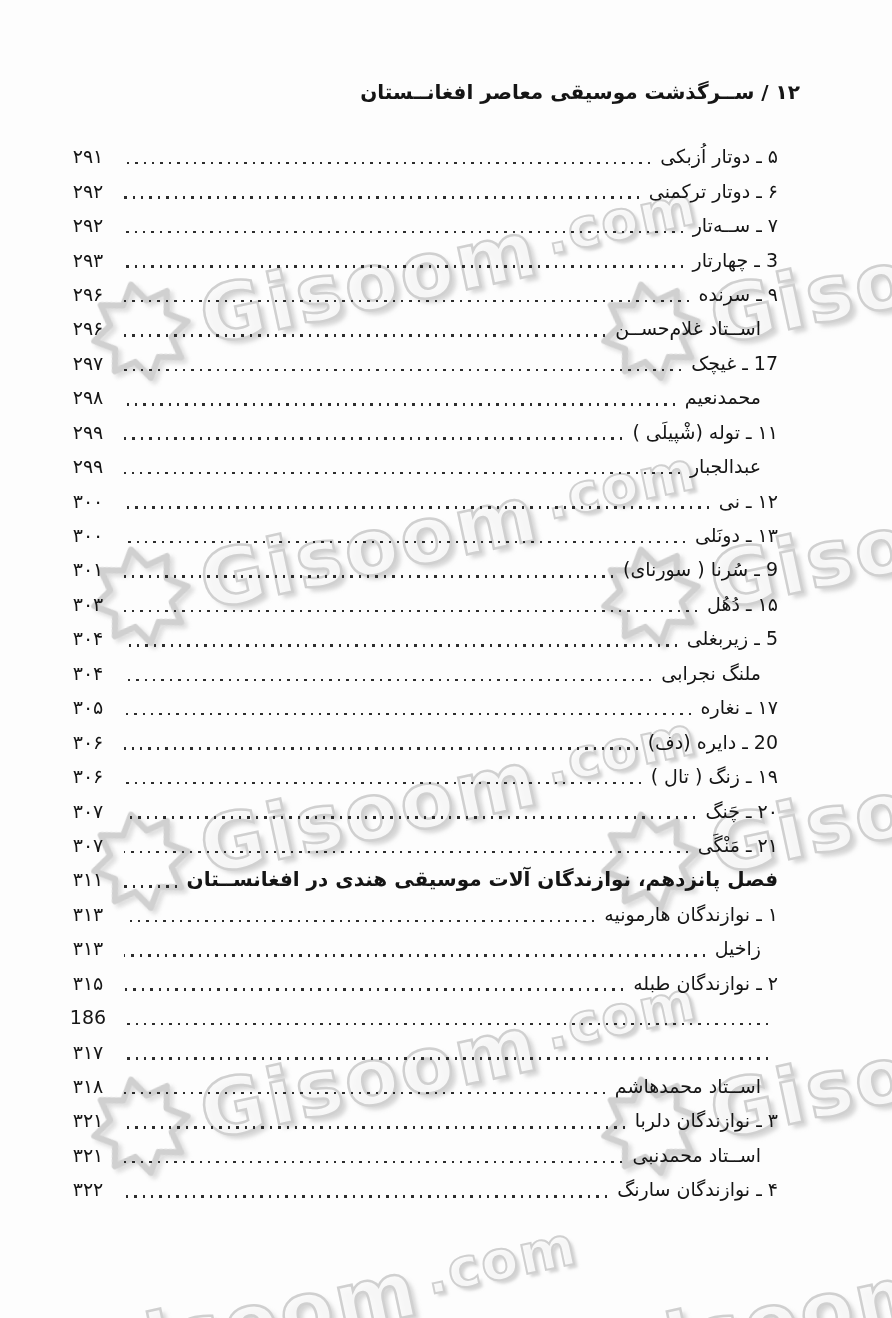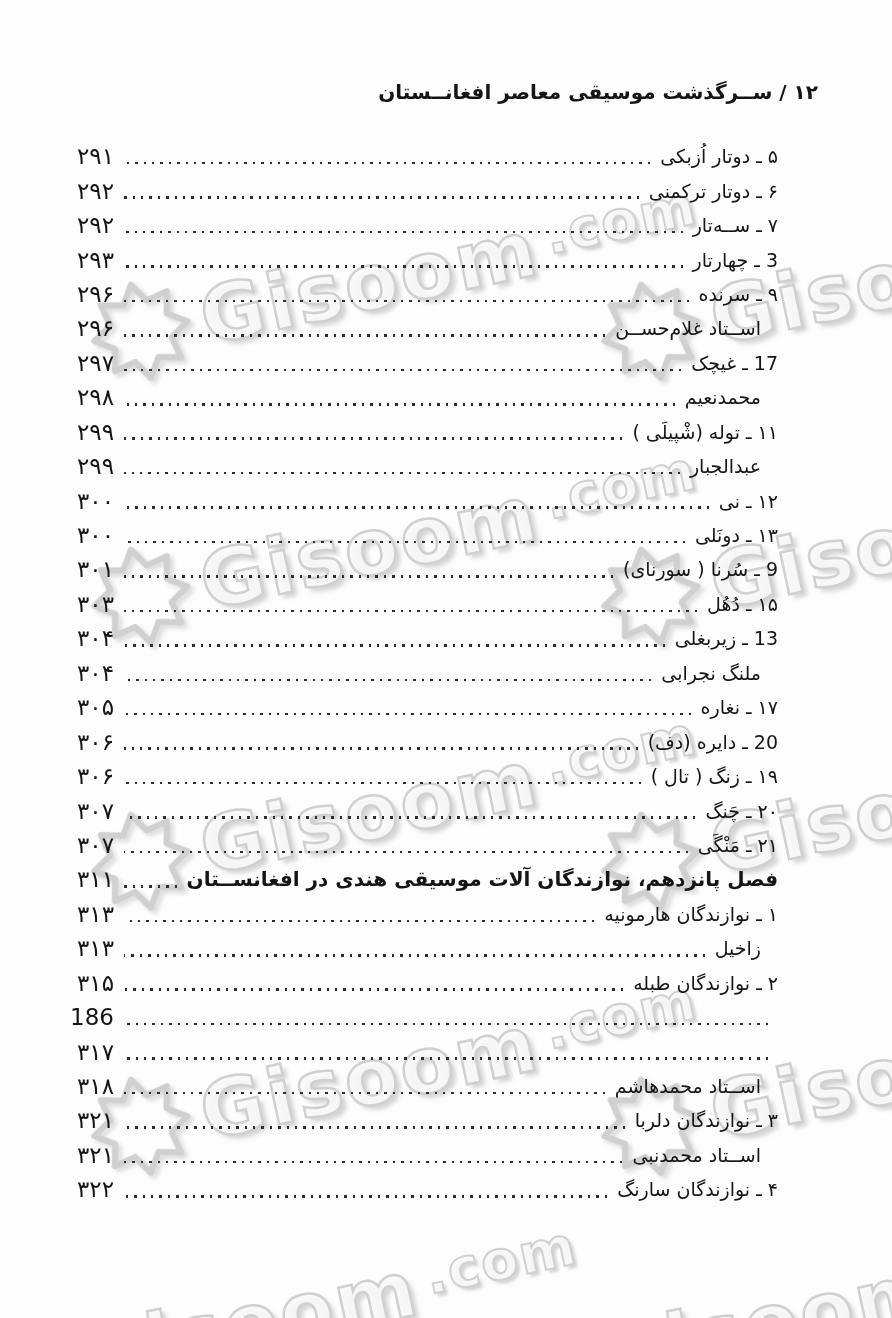--- a/index.html
+++ b/index.html
@@ -31,43 +31,43 @@
   .wm-tld{
     font-size:54px;font-weight:bold;letter-spacing:2px;
     color:rgba(248,248,248,.92);
     -webkit-text-stroke:2px #d0d0d0;
     text-shadow:3px 4px 3px rgba(178,178,178,.55);
     margin-bottom:18px;
   }
   
   .content{position:absolute;inset:0;z-index:1;direction:rtl;}
   .page-header{
-    position:absolute;top:80px;right:74px;
+    position:absolute;top:80px;right:92px;
     font-size:20px;font-weight:bold;
     letter-spacing:0;
   }
   .toc{
     position:absolute;top:139px;right:114px;left:62px;
     display:flex;flex-direction:column;
   }
   .toc-row{
     display:flex;direction:rtl;align-items:center;
     height:34.45px;
   }
   .t-title{font-size:19px;white-space:nowrap;flex:0 0 auto;}
   .toc-row.sub .t-title{margin-right:17px;}
   .toc-row.chapter .t-title{font-weight:bold;font-size:20px;text-align:right;}
   .t-leader{
     flex:1 1 auto;height:2.5px;margin:0 10px;
     align-self:flex-end;margin-bottom:9px;
     background:repeating-linear-gradient(to left,#2d2d2d 0 2.4px,transparent 2.4px 8.4px);
   }
   .t-num{
-    flex:0 0 auto;width:52px;text-align:right;
-    font-size:23px;direction:ltr;
+    flex:0 0 auto;width:52px;text-align:center;
+    font-size:19px;direction:ltr;
   }
 </style>
 </head>
 <body>
 
 <div class="page">
 
   <div class="wm-layer" id="wm-layer">
       <div class="wm" style="left: 90px; top: 290px;">
     <svg class="wm-star" width="104" height="104" viewBox="0 0 120 120">
@@ -208,21 +208,21 @@
     <span class="t-title">9 ـ سُرنا ( سورنای)</span>
     <span class="t-leader"></span>
     <span class="t-num">۳۰۱</span>
   </div>
         <div class="toc-row item">
     <span class="t-title">۱۵ ـ دُهُل</span>
     <span class="t-leader"></span>
     <span class="t-num">۳۰۳</span>
   </div>
         <div class="toc-row item">
-    <span class="t-title">13 ـ زیربغلی</span>
+    <span class="t-title">5 ـ زیربغلی</span>
     <span class="t-leader"></span>
     <span class="t-num">۳۰۴</span>
   </div>
         <div class="toc-row sub">
     <span class="t-title">ملنگ نجرابی</span>
     <span class="t-leader"></span>
     <span class="t-num">۳۰۴</span>
   </div>
         <div class="toc-row item">
     <span class="t-title">۱۷ ـ نغاره</span>

